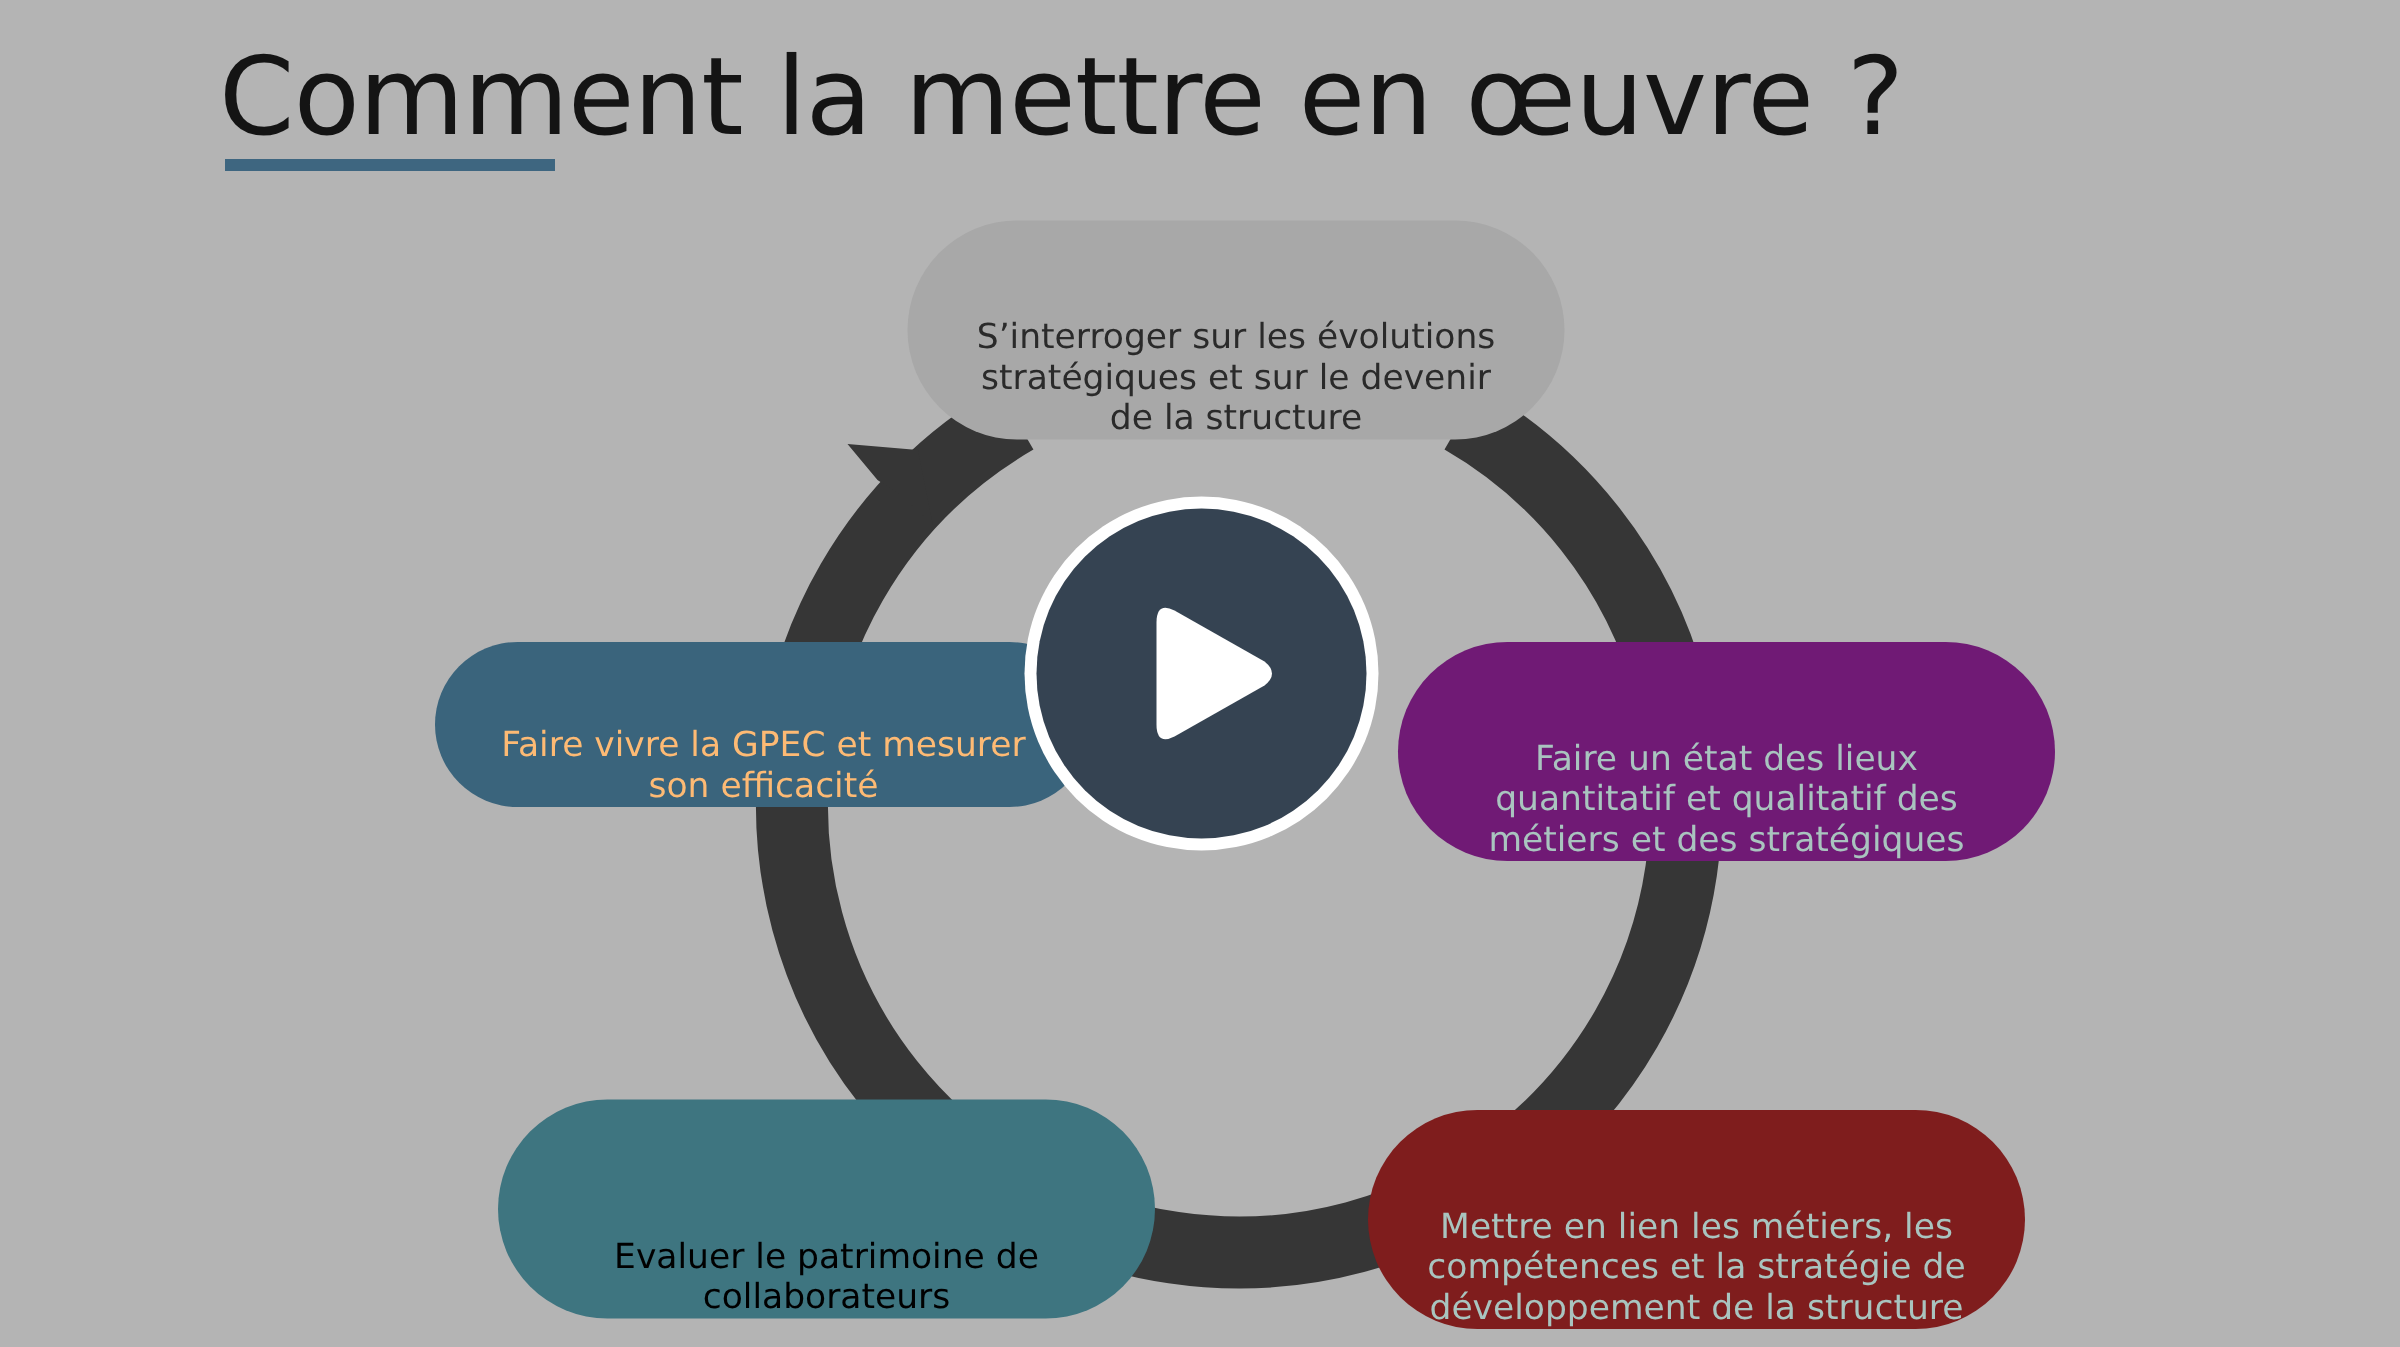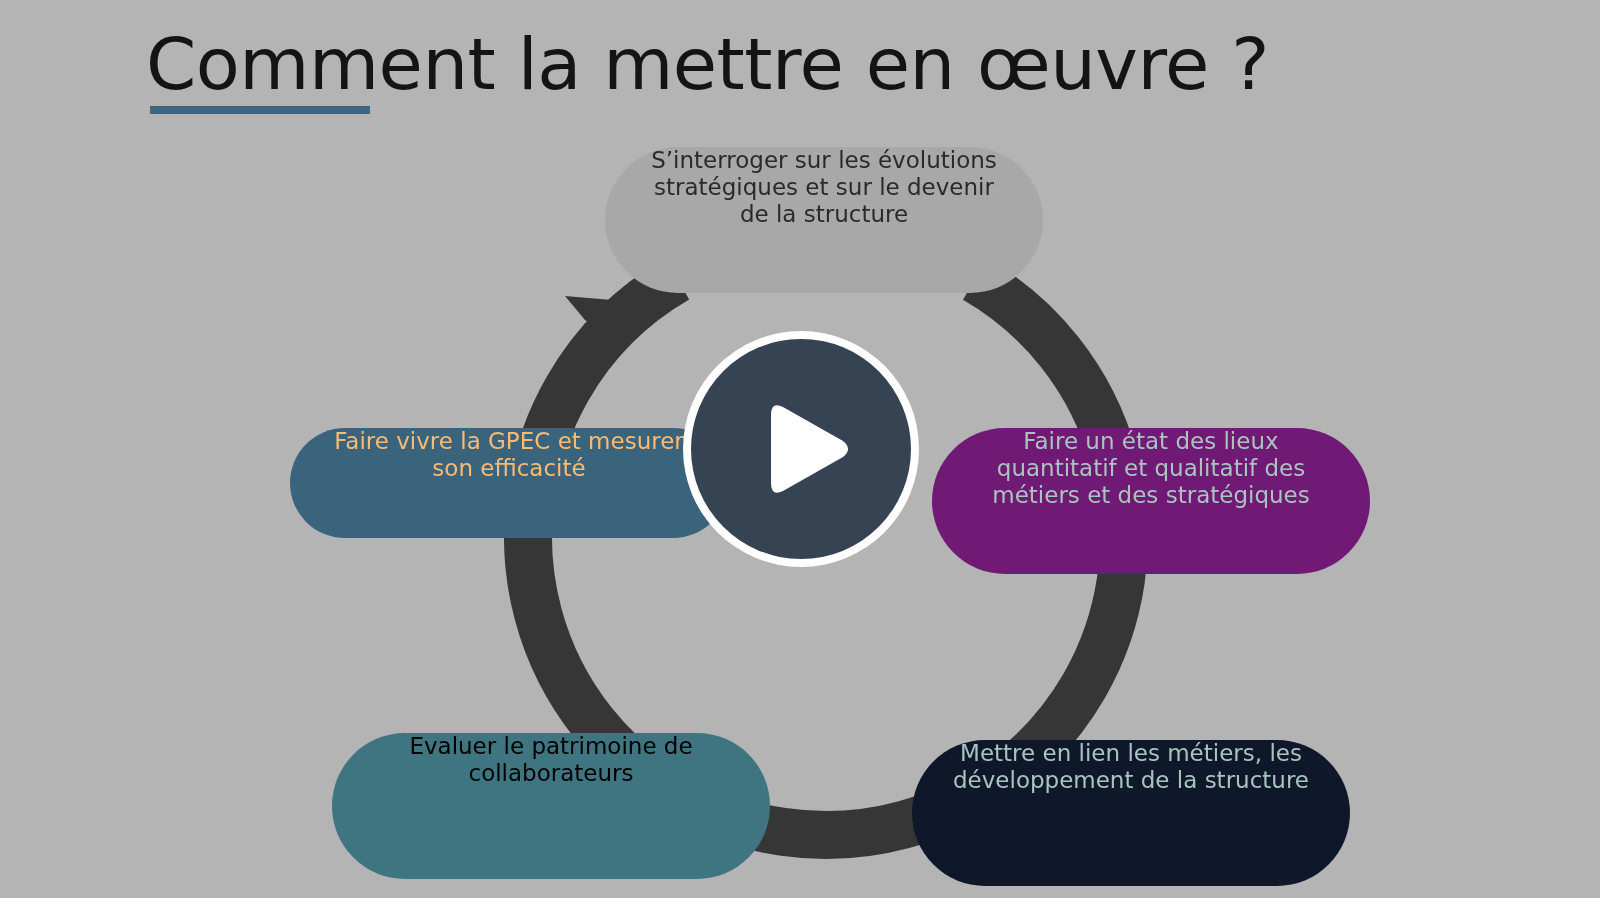--- a/index.html
+++ b/index.html
@@ -2,21 +2,21 @@
 <html><head>
 <meta charset="utf-8">
 <style>
   html, body { margin:0; padding:0; }
   body { width:1600px; height:898px; background:#b4b4b4; position:relative; overflow:hidden;
          font-family:"DejaVu Sans","Liberation Sans",sans-serif; }
   .title { position:absolute; left:146px; top:22px; font-size:72px; color:#141414; letter-spacing:-0.5px;
            font-family:"DejaVu Sans",sans-serif; font-weight:normal; white-space:nowrap; }
   .title-bar { position:absolute; left:150px; top:106px; width:220px; height:8px; background:#3e6680; }
   svg.ring { position:absolute; left:0; top:0; }
-  .pill { position:absolute; border-radius:75px; display:flex; align-items:flex-start; justify-content:center;
+  .pill { position:absolute; border-radius:75px; display:flex; align-items:flex-end; justify-content:center;
           text-align:center; font-size:23px; line-height:27px; }
   .pill span { display:block; }
   .play { position:absolute; left:683px; top:331px; width:236px; height:236px; border-radius:50%;
           background:#ffffff; box-sizing:border-box; }
   .play-inner { position:absolute; left:8px; top:8px; width:220px; height:220px; border-radius:50%;
                 background:#354352; }
   .play svg { position:absolute; left:0; top:0; }
 </style>
 </head>
 <body>
@@ -40,23 +40,24 @@
 </div>
 
 <div class="pill" style="left:932px; top:428px; width:438px; height:146px; background:#701a75; color:#a9c4bf;">
   <div>
     <span>Faire un état des lieux</span>
     <span>quantitatif et qualitatif des</span>
     <span>métiers et des stratégiques</span>
   </div>
 </div>
 
-<div class="pill" style="left:912px; top:740px; width:438px; height:146px; background:#0f172a; color:#a9c4bf;">
+<div class="pill" style="left:912px; top:740px; width:438px; height:146px; background:#7f1d1d; color:#a9c4bf;">
   <div>
     <span>Mettre en lien les métiers, les</span>
+    <span>compétences et la stratégie de</span>
     <span>développement de la structure</span>
   </div>
 </div>
 
 <div class="pill" style="left:332px; top:733px; width:438px; height:146px; background:#3e7580; color:#000000;">
   <div>
     <span>Evaluer le patrimoine de</span>
     <span>collaborateurs</span>
   </div>
 </div>

